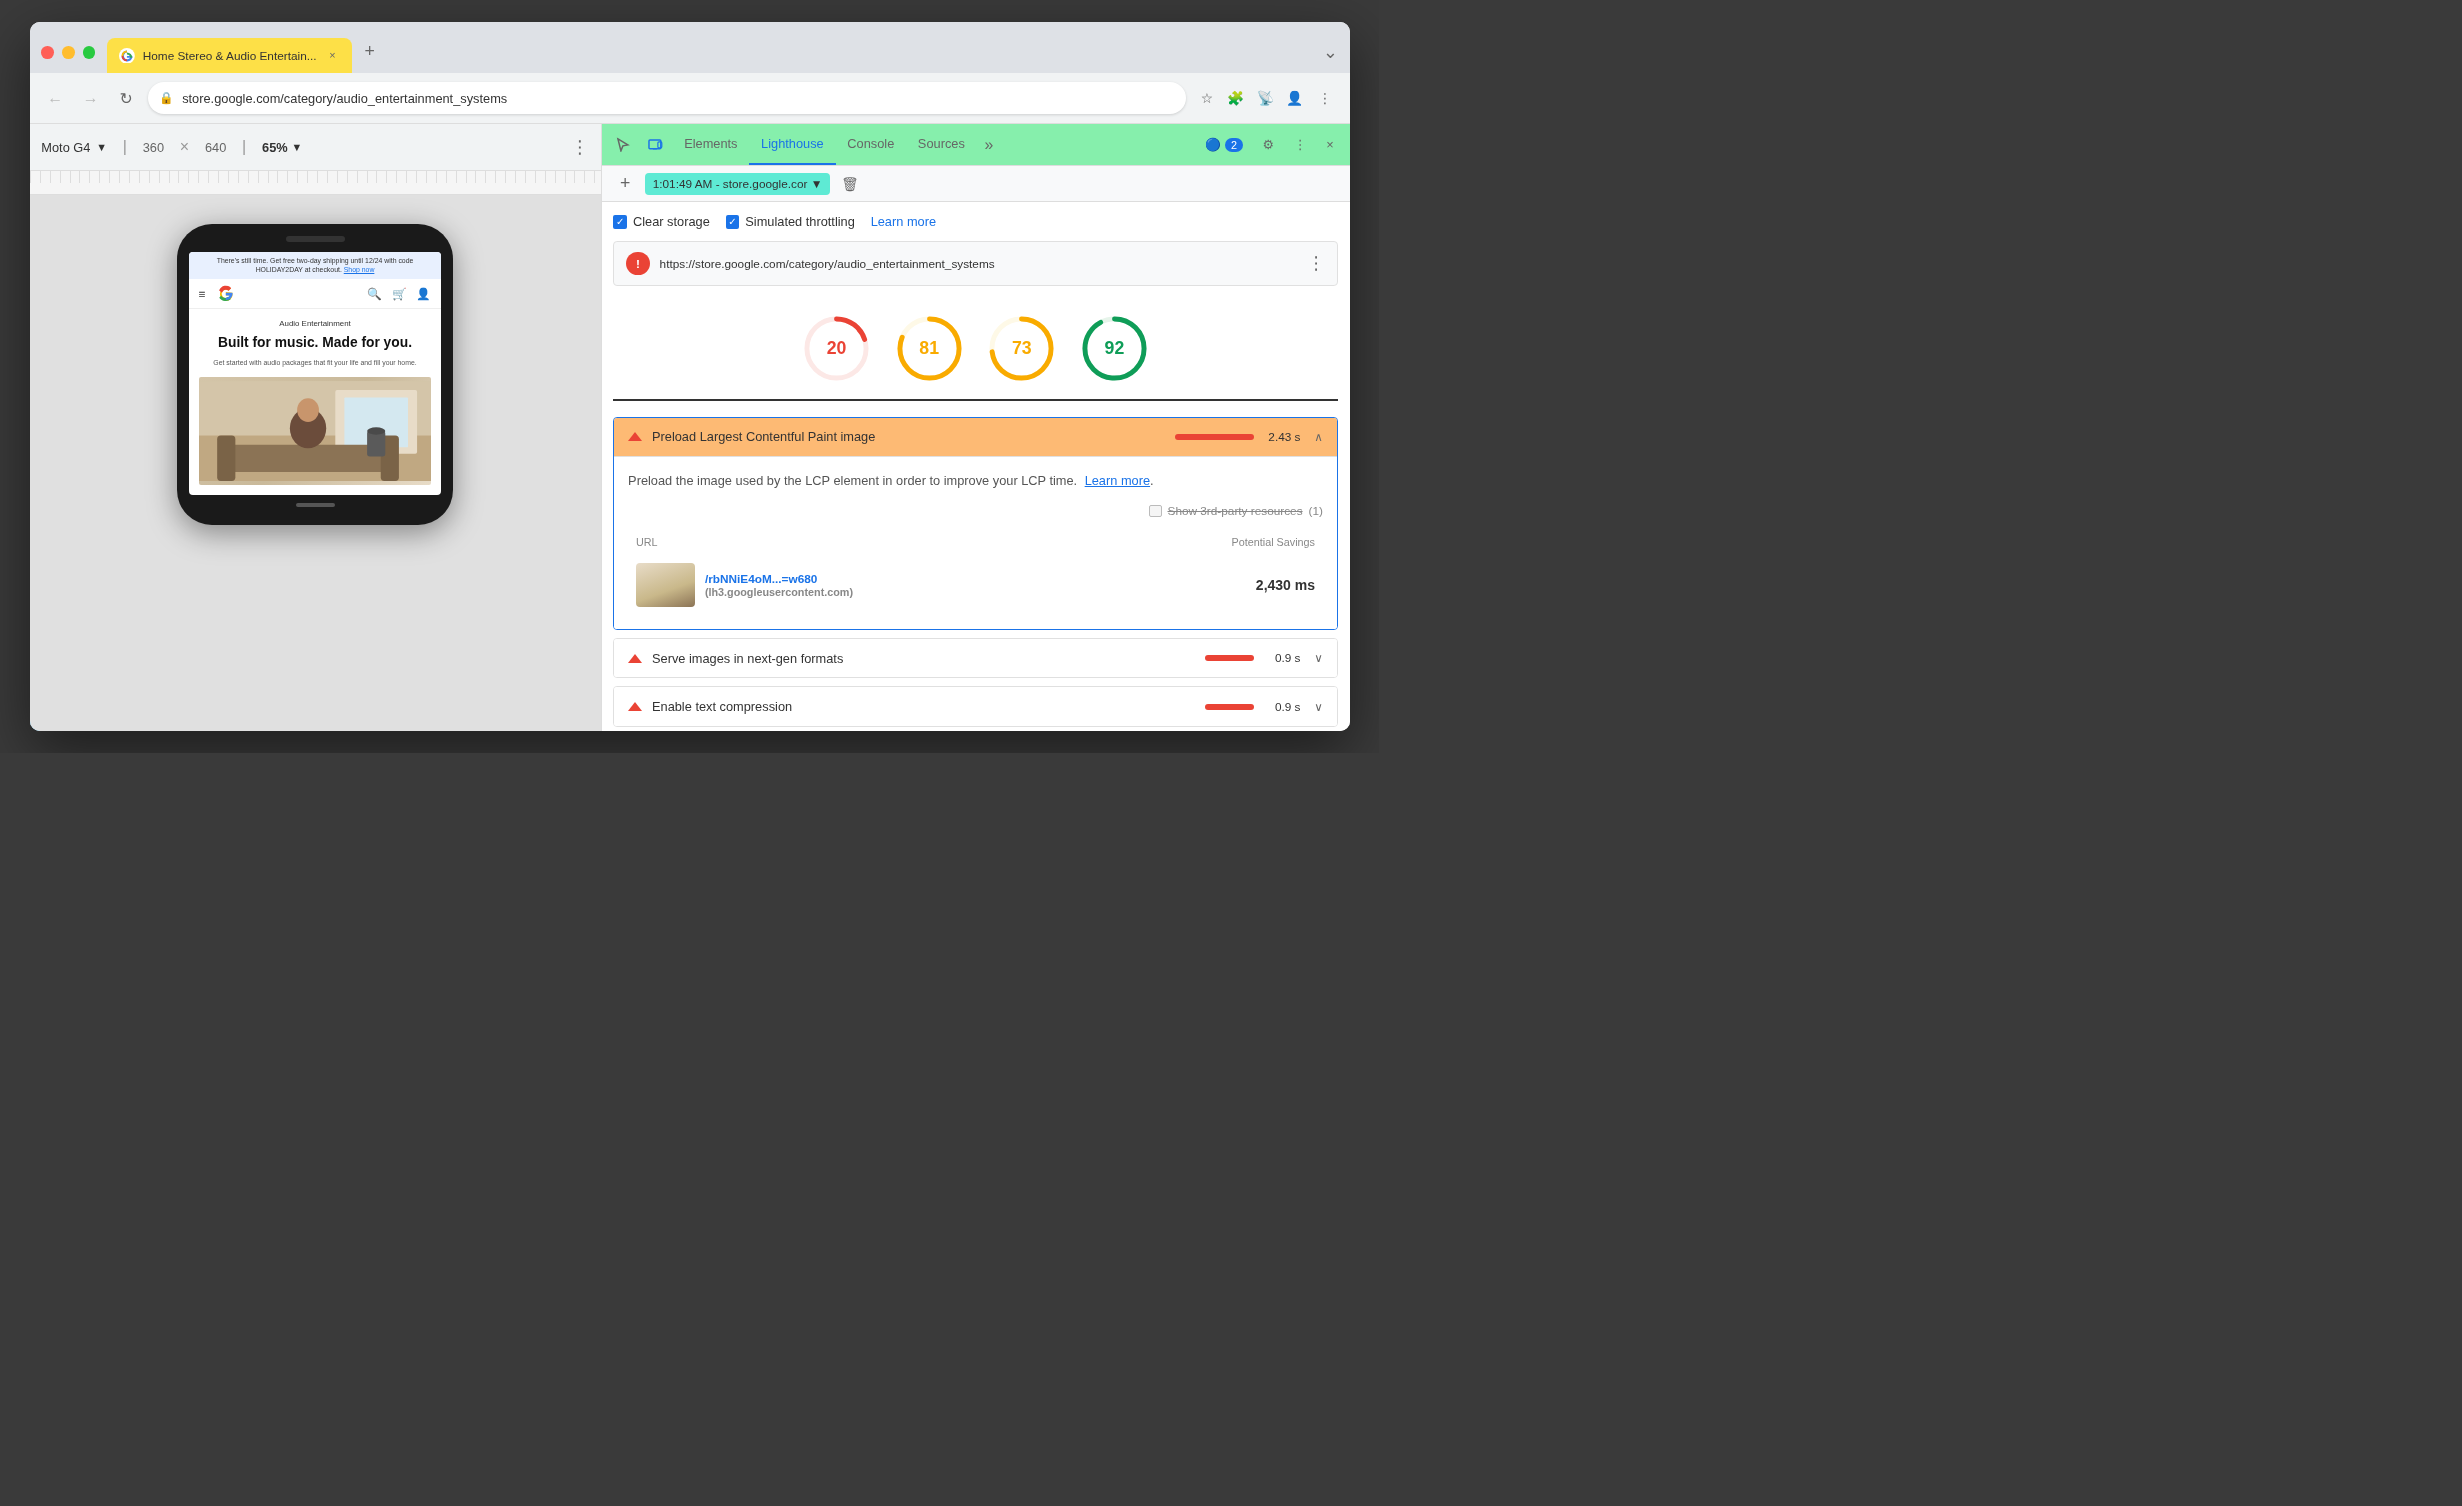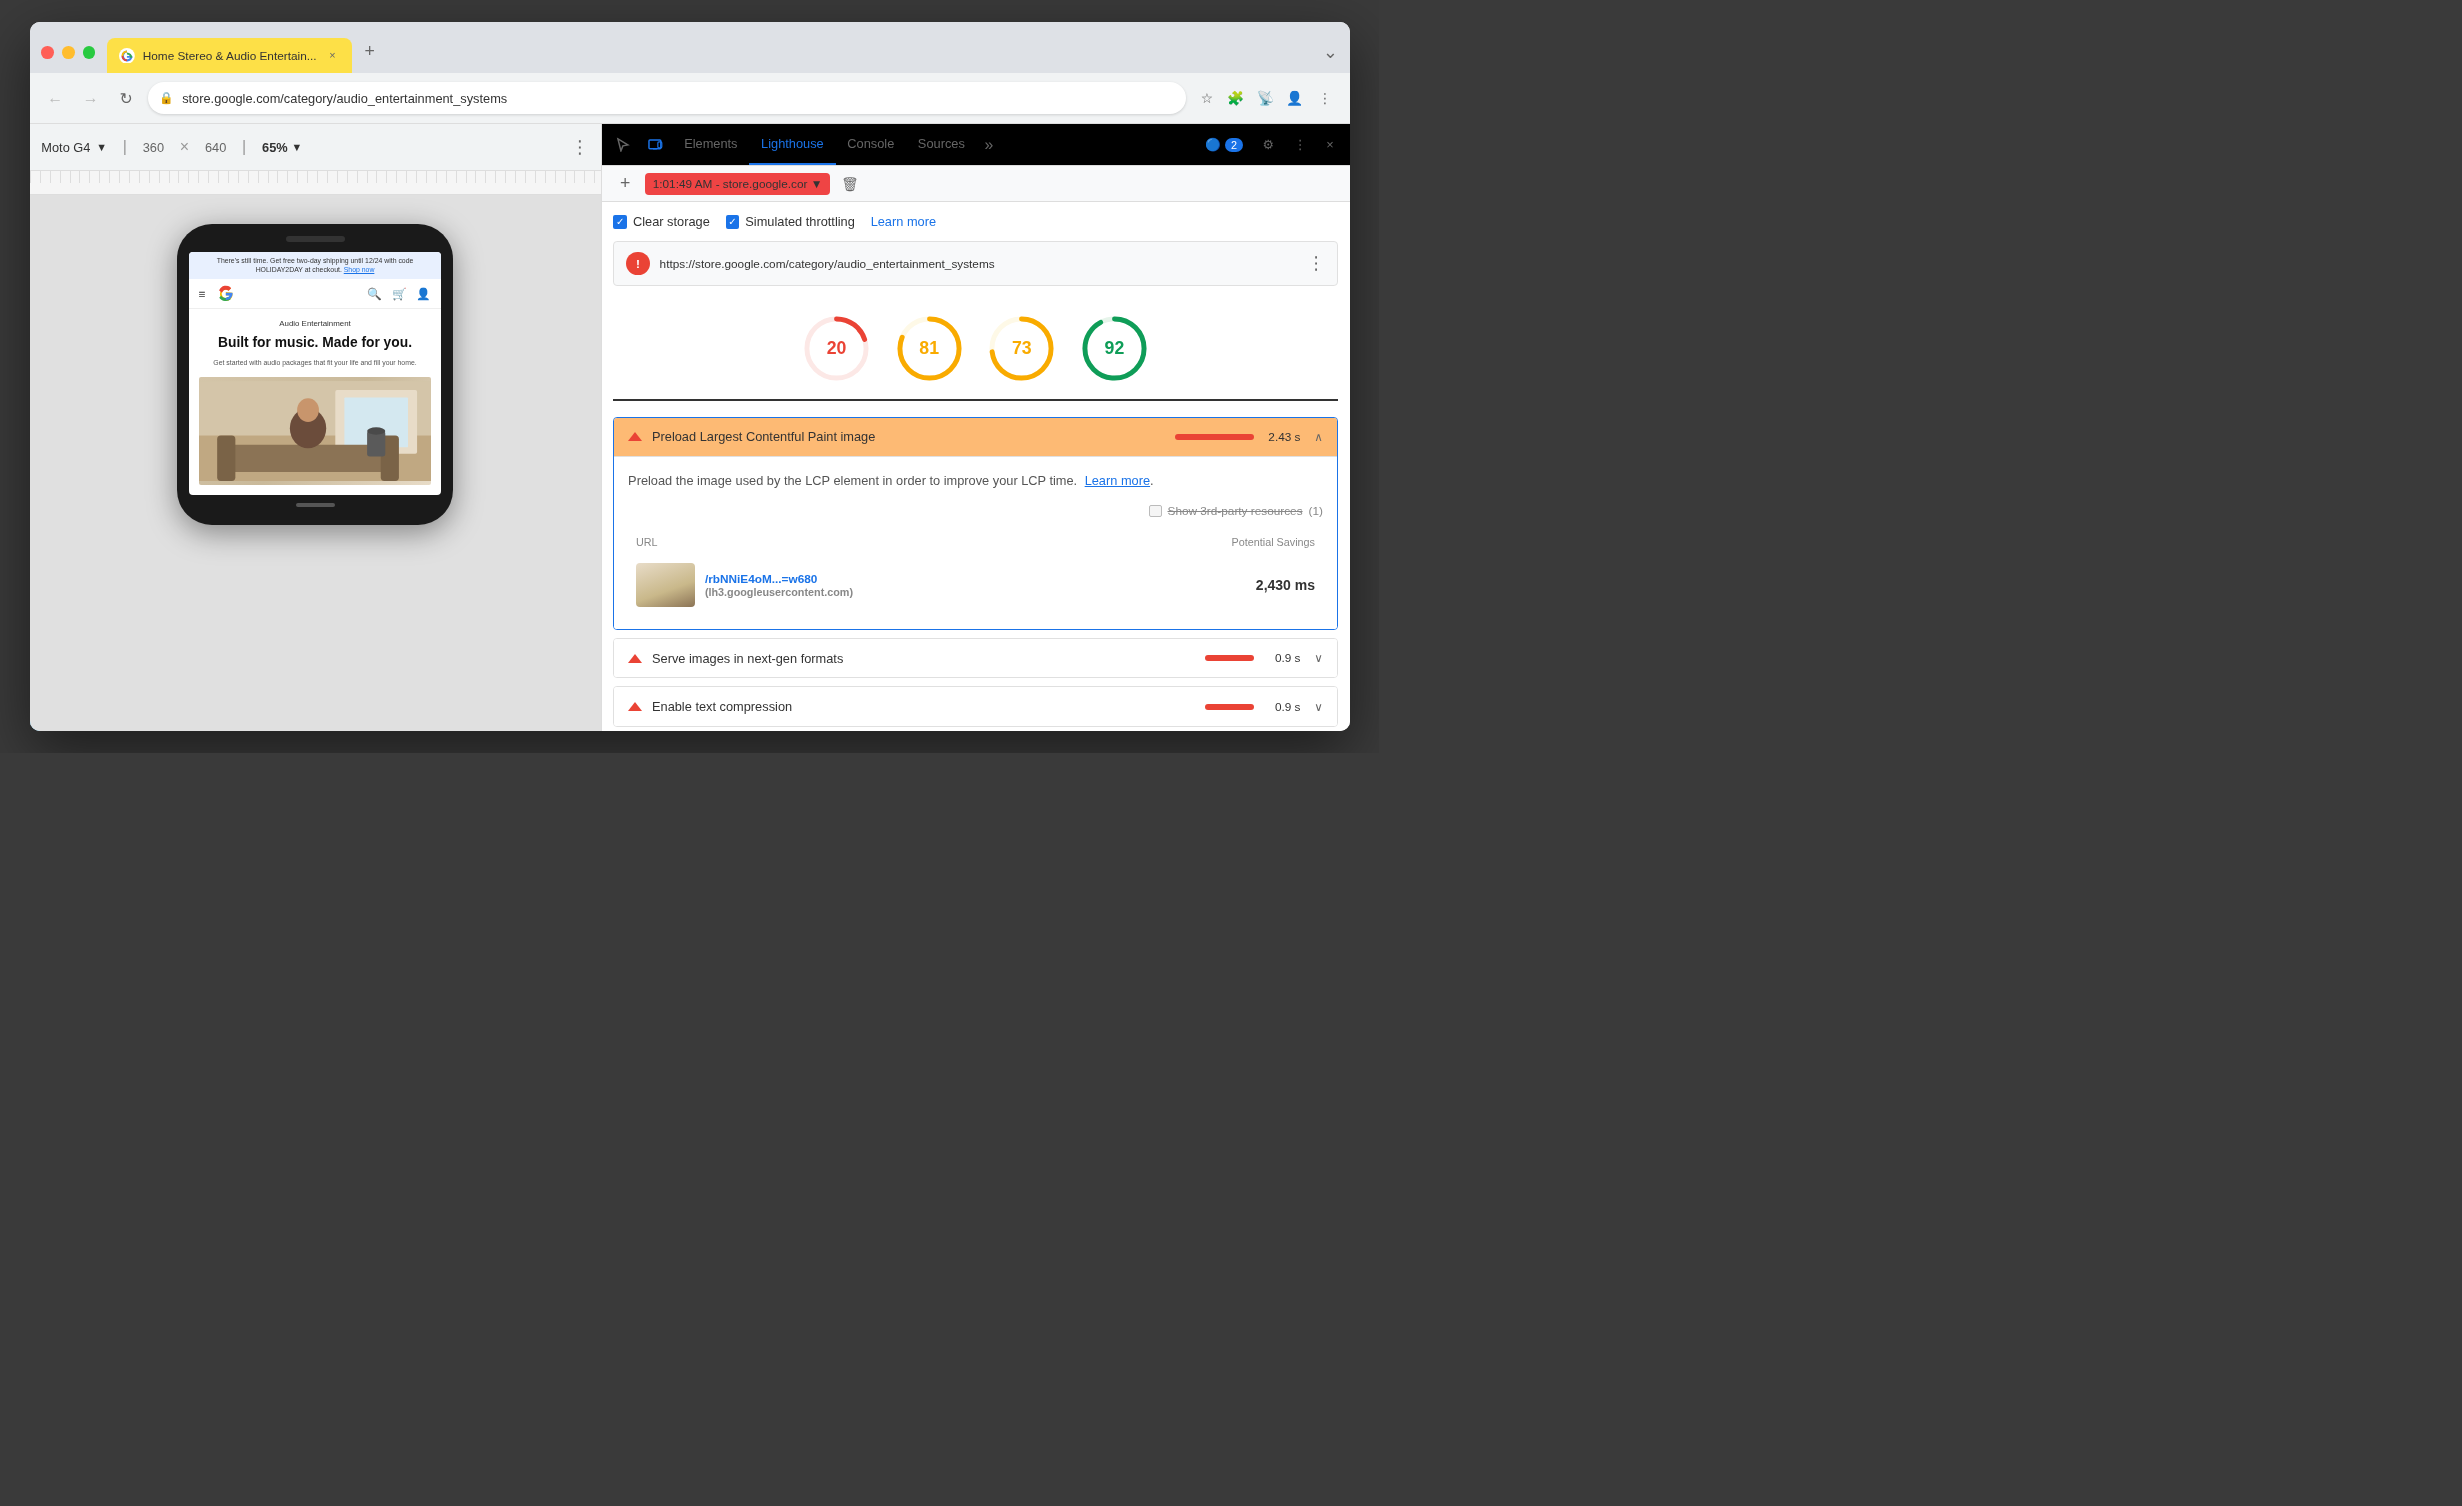--- a/index.html
+++ b/index.html
@@ -302,21 +302,21 @@
     }
     
     .devtools-panel {
       flex: 1;
       background: #fff;
       display: flex;
       flex-direction: column;
       border-left: 1px solid #ddd;
     }
     .devtools-header {
-      background: #000000;
+      background: #86efac;
       border-bottom: 1px solid #ddd;
       flex-shrink: 0;
     }
     .devtools-tabs {
       display: flex;
       align-items: center;
       height: 41px;
       padding: 0 7.9px;
       gap: 0;
     }
@@ -390,21 +390,21 @@
       color: #666;
       cursor: pointer;
     }
     .dt-session-select {
       display: flex;
       align-items: center;
       gap: 3.9px;
       font-size: 11.8px;
       color: #333;
       cursor: pointer;
-      background: #ef4444;
+      background: #5eead4;
       border-radius: 3.9px;
       padding: 3.9px 7.9px;
     }
     .dt-delete-btn {
       width: 23.6px;
       height: 23.6px;
       display: flex;
       align-items: center;
       justify-content: center;
       color: #666;

